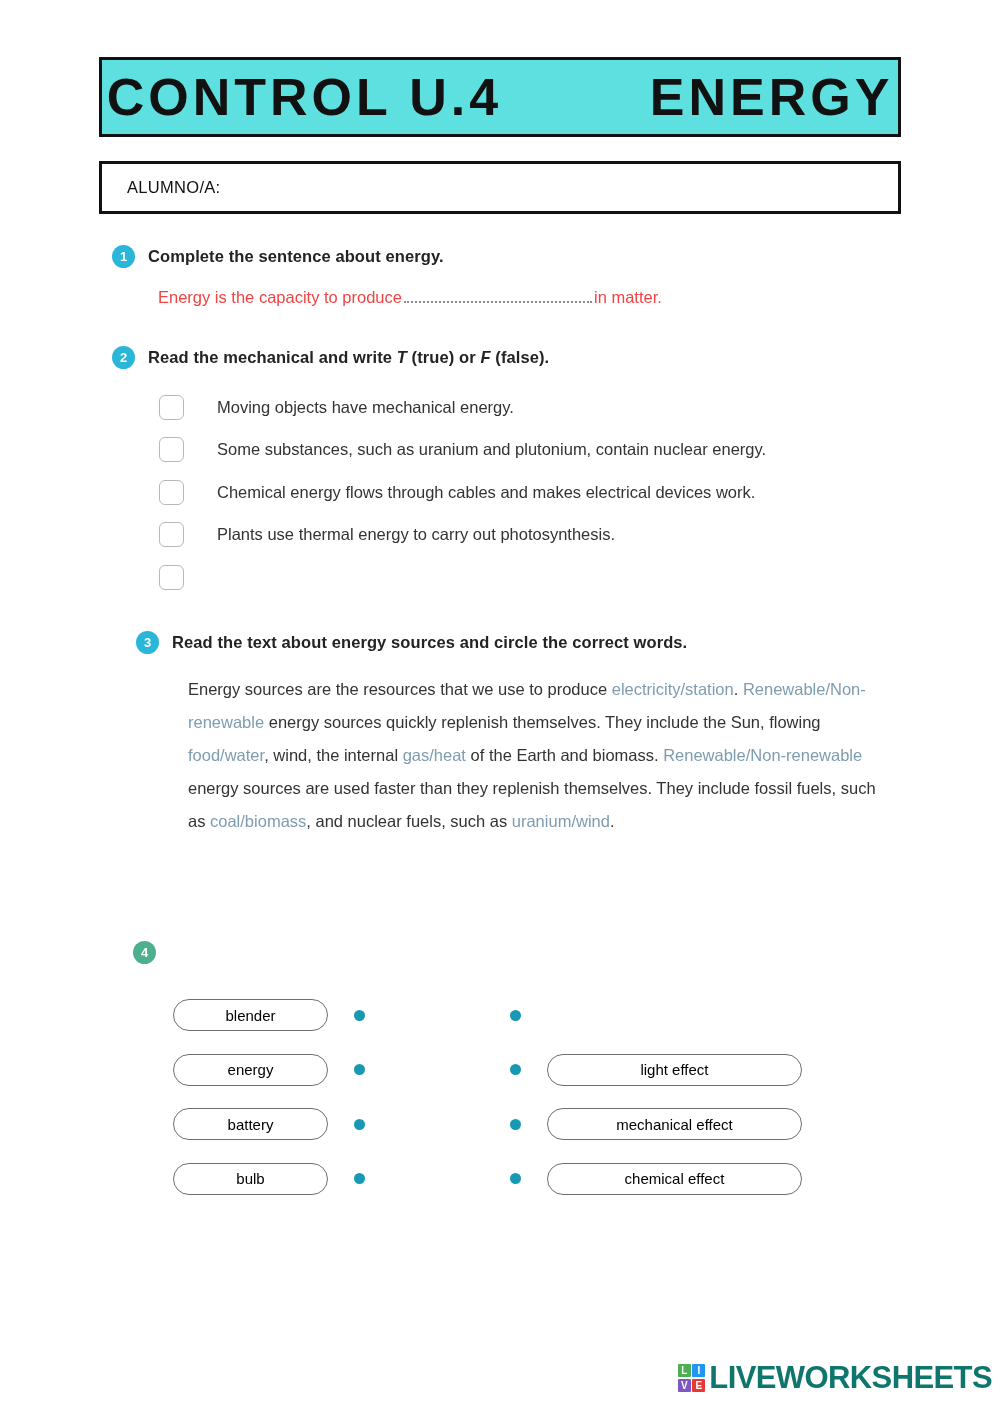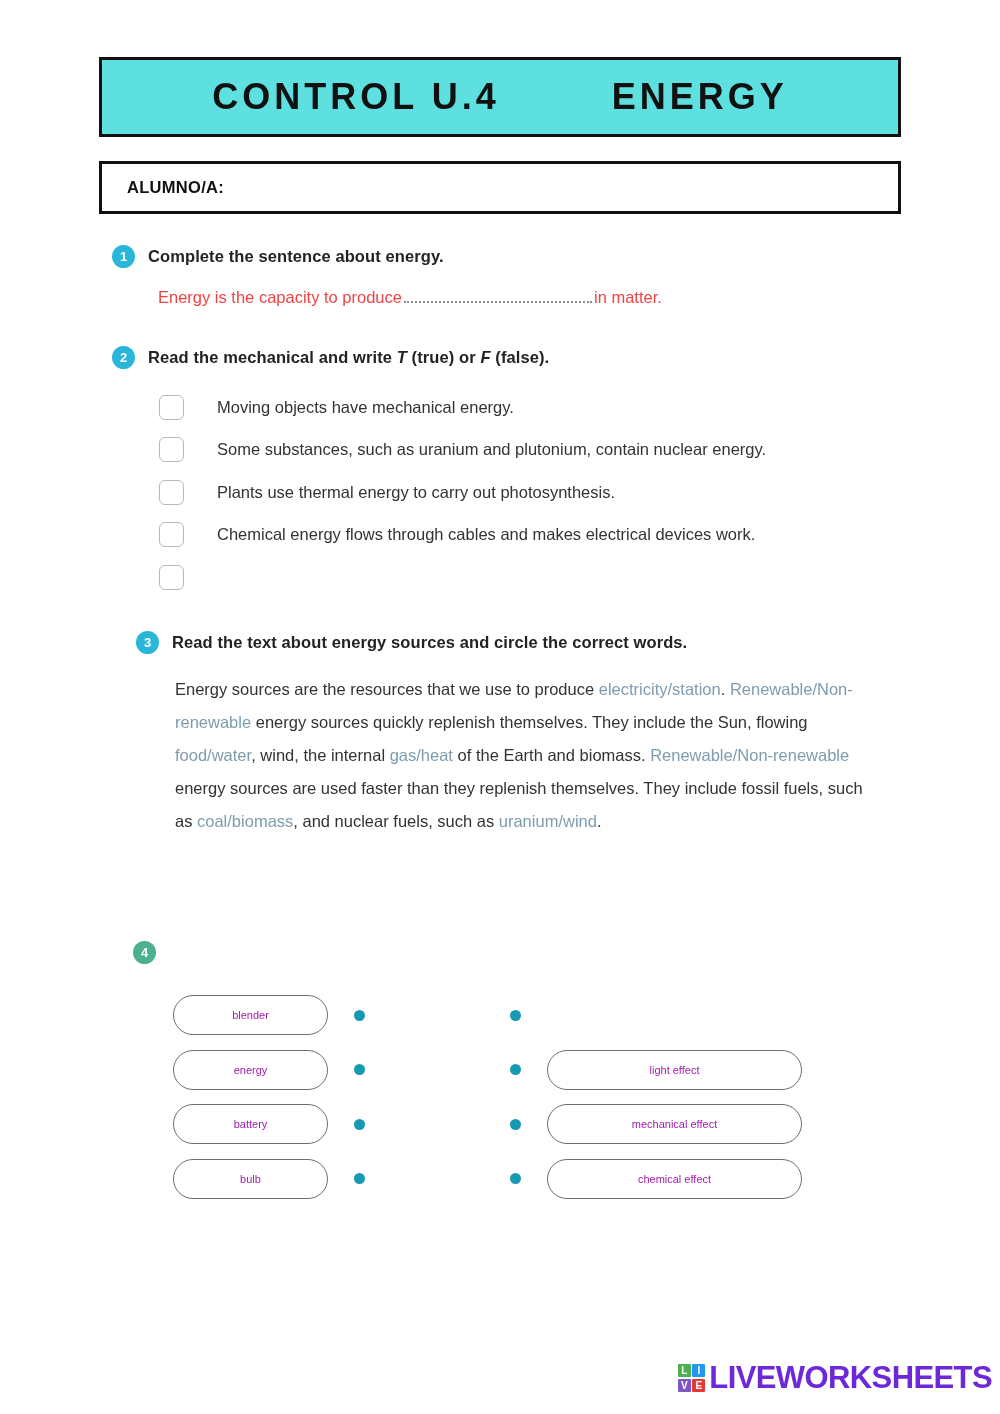--- a/index.html
+++ b/index.html
@@ -21,38 +21,38 @@
     left: 99px; top: 57px;
     width: 802px; height: 80px;
     background: #5FE0E0;
     border: 3px solid #111111;
     display: flex;
     align-items: center;
     justify-content: center;
   }
   .title-text {
     font-weight: bold;
-    font-size: 36px;
+    font-size: 52px;
     letter-spacing: 4px;
     color: #111111;
     white-space: pre;
     font-family: "Liberation Sans", sans-serif;
   }
 
   .name-bar {
     position: absolute;
     left: 99px; top: 161px;
     width: 802px; height: 53px;
     background: #ffffff;
     border: 3px solid #111111;
     display: flex;
     align-items: center;
   }
   .name-label {
-    font-weight: bold;
+    font-weight: normal;
     font-size: 16.5px;
     color: #111111;
     padding-left: 25px;
     letter-spacing: 0.3px;
   }
 
   
   .badge {
     width: 23px; height: 23px;
     border-radius: 50%;
@@ -121,47 +121,47 @@
     border-radius: 6px;
     background: #ffffff;
     flex: 0 0 auto;
   }
   .tf-text { font-size: 16.5px; color: #333333; }
 
   
   #ex3 { position: absolute; left: 136px; top: 631px; }
   #ex3-text {
     position: absolute;
-    left: 175px; top: 673px;
+    left: 188px; top: 673px;
     width: 700px;
   }
   .opt { color: #7D9CB0; }
 
   
   #ex4 { position: absolute; left: 133px; top: 941px; }
   .match-area {
     position: absolute;
     left: 173px; top: 988px;
     width: 655px;
   }
   .match-row {
     display: flex;
     align-items: center;
     height: 54.5px;
   }
   .pill {
-    height: 40px;
+    height: 32px;
     border: 1.4px solid #6e6e6e;
     border-radius: 22px;
     background: #ffffff;
     display: flex;
     align-items: center;
     justify-content: center;
-    font-size: 11px;
-    color: #a21caf;
+    font-size: 15px;
+    color: #000000;
   }
   .pill.left { width: 155px; }
   .pill.right { width: 255px; }
   .dot {
     width: 11px; height: 11px;
     border-radius: 50%;
     background: #1799B3;
     flex: 0 0 auto;
   }
   .gap-a { width: 26px; }
@@ -190,21 +190,21 @@
     font-family: "Liberation Sans", sans-serif;
     border-radius: 1px;
   }
   .t-l { background: #4CAF50; }
   .t-i { background: #2196F3; }
   .t-v { background: #7E57C2; }
   .t-e { background: #E53935; }
   .logo-word {
     font-size: 31px;
     font-weight: bold;
-    color: #6d28d9;
+    color: #0f766e;
     letter-spacing: -0.6px;
     font-family: "Liberation Sans", sans-serif;
   }
 </style>
 </head>
 <body>
 
 <div class="title-bar">
   <span class="title-text">CONTROL U.4        ENERGY</span>
 </div>
@@ -235,25 +235,25 @@
   <div class="tf-row">
     <span class="answer-box"></span>
     <span class="tf-text">Moving objects have mechanical energy.</span>
   </div>
   <div class="tf-row">
     <span class="answer-box"></span>
     <span class="tf-text">Some substances, such as uranium and plutonium, contain nuclear energy.</span>
   </div>
   <div class="tf-row">
     <span class="answer-box"></span>
+    <span class="tf-text">Chemical energy flows through cables and makes electrical devices work.</span>
+  </div>
+  <div class="tf-row">
+    <span class="answer-box"></span>
     <span class="tf-text">Plants use thermal energy to carry out photosynthesis.</span>
-  </div>
-  <div class="tf-row">
-    <span class="answer-box"></span>
-    <span class="tf-text">Chemical energy flows through cables and makes electrical devices work.</span>
   </div>
   <div class="tf-row">
     <span class="answer-box"></span>
   </div>
 </div>
 
 <div id="ex3" class="q-head">
   <span class="badge">3</span>
   <span class="q-title">Read the text about energy sources and circle the correct words.</span>
 </div>

